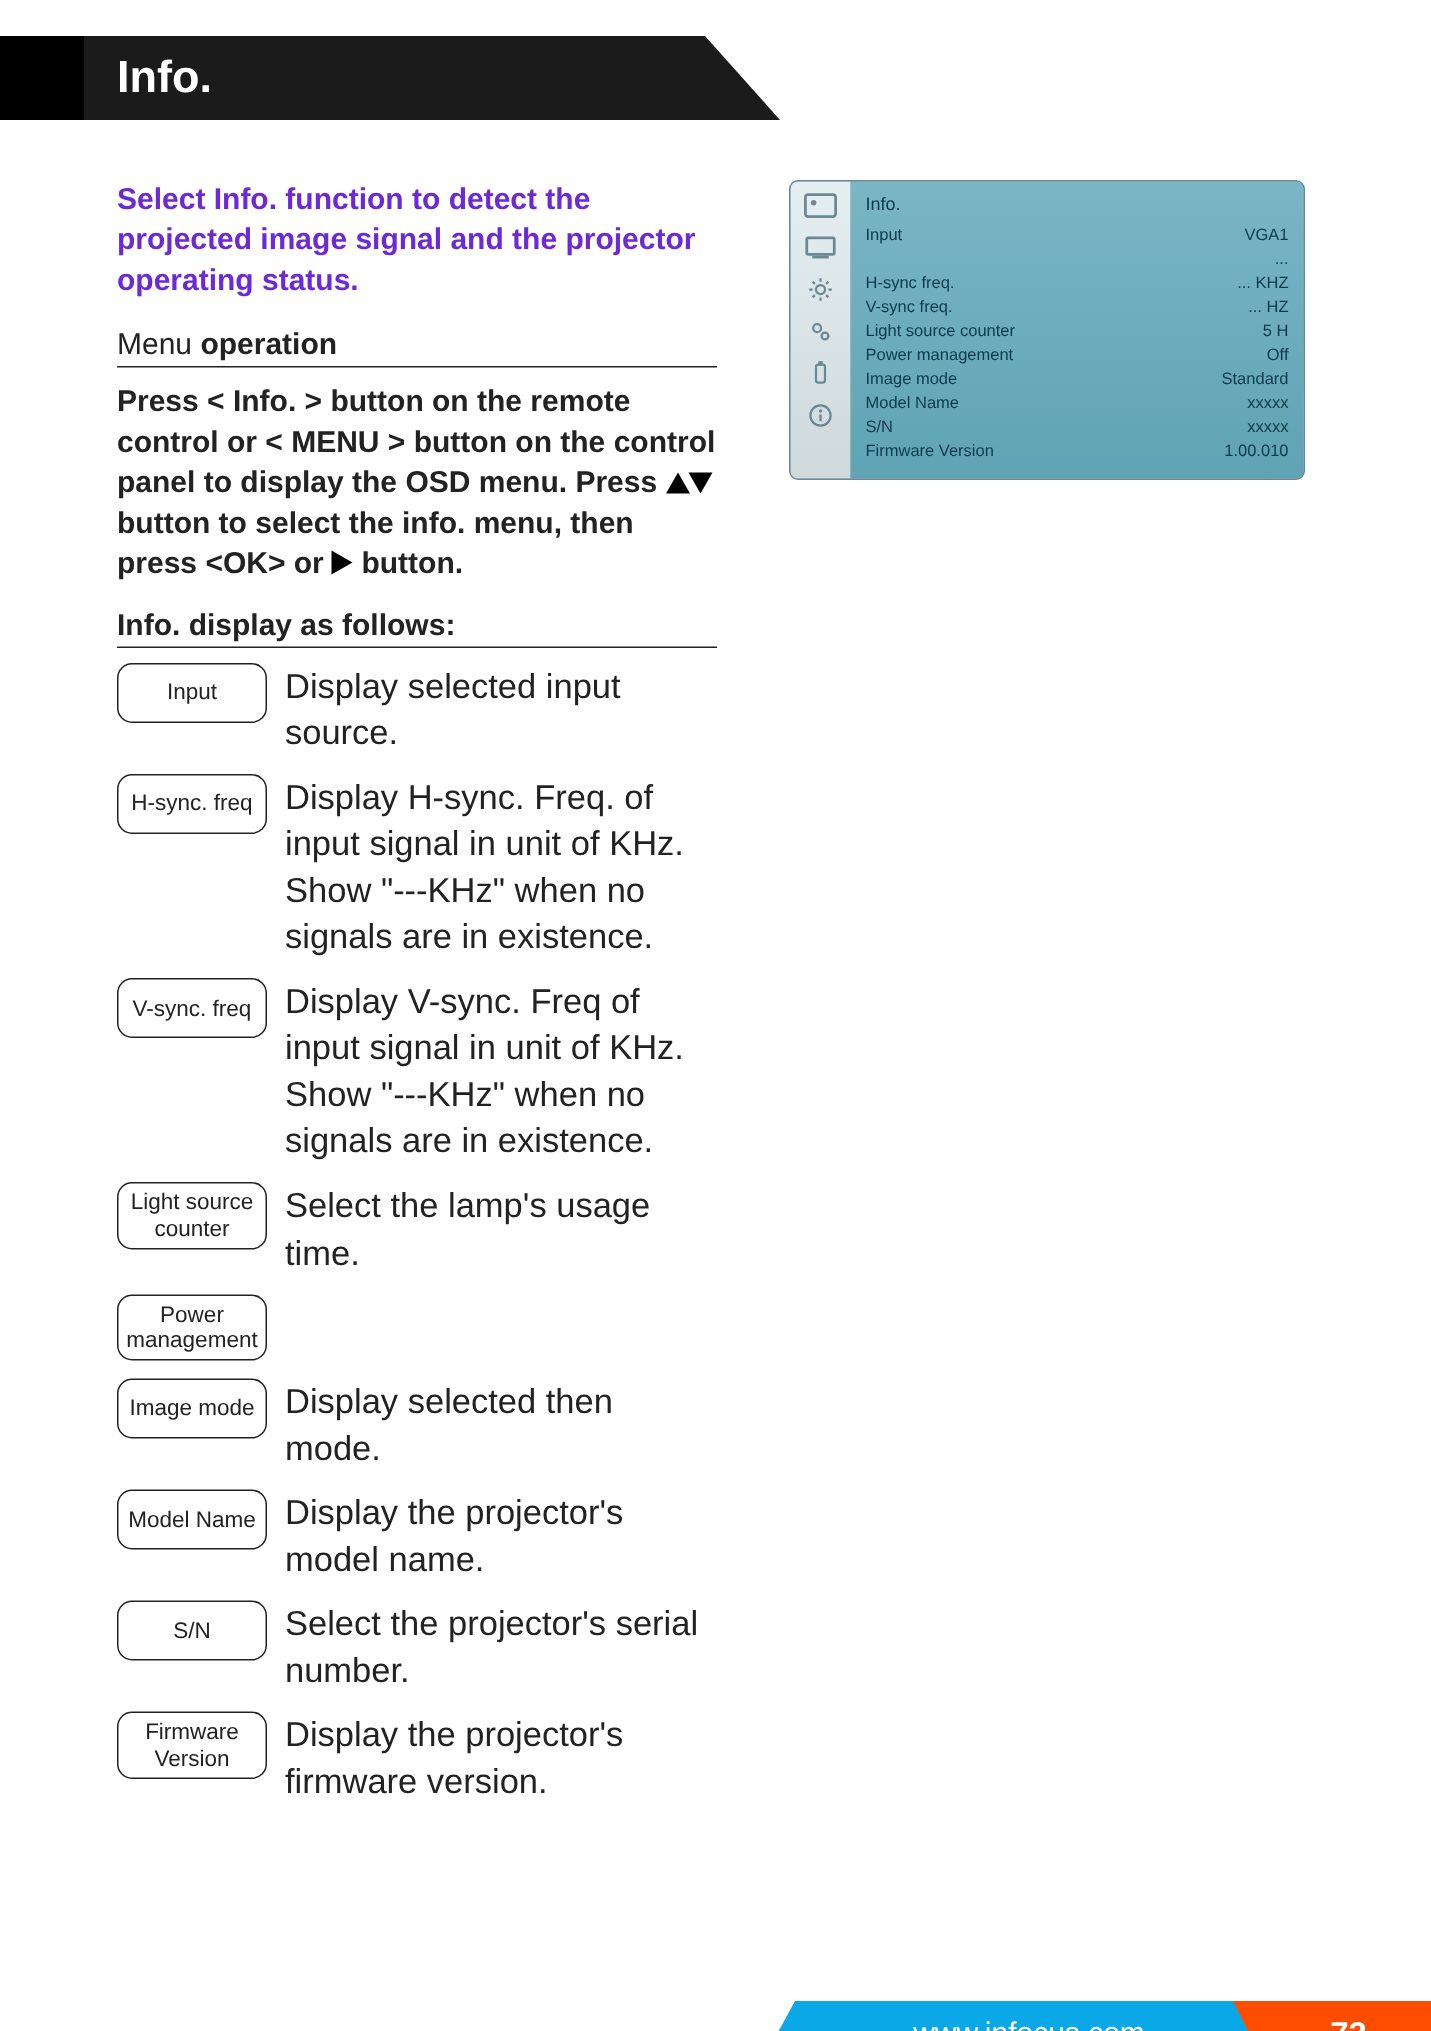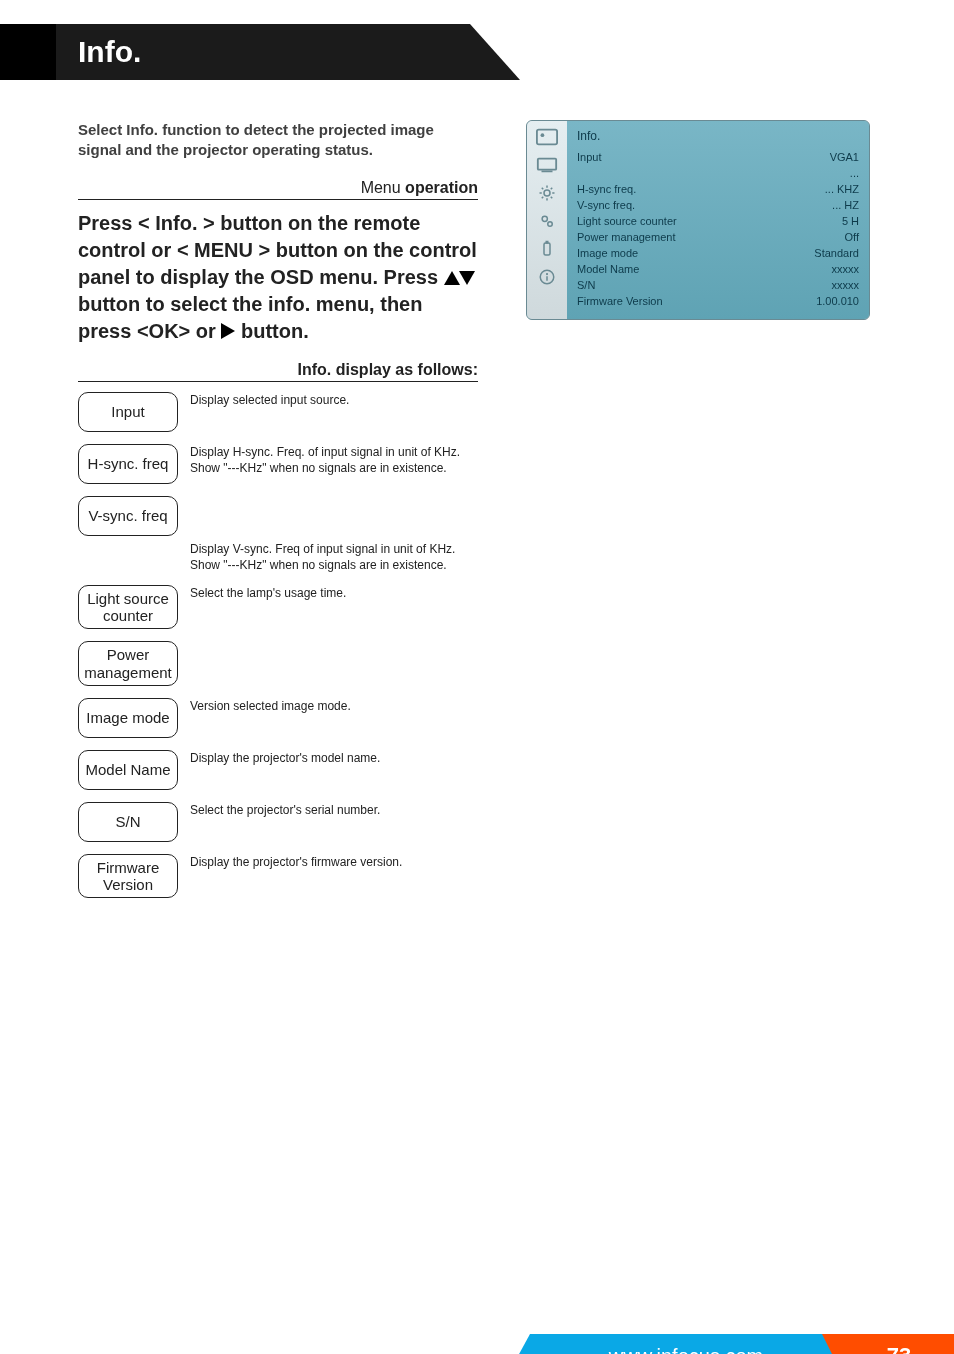--- a/index.html
+++ b/index.html
@@ -7,32 +7,32 @@
   .page { position: relative; width: 954px; height: 1354px; }
   
   .header-bar { position: relative; height: 56px; margin-top: 24px; }
   .header-shape { position: absolute; left: 0; top: 0; width: 520px; height: 56px; background: #1b1b1b; clip-path: polygon(0 0, 470px 0, 520px 100%, 0 100%); }
   .header-stripe { position: absolute; left: 0; top: 0; width: 56px; height: 56px; background: #000; }
   .header-title { position: absolute; left: 78px; top: 0; line-height: 56px; color: #fff; font-size: 30px; font-weight: 600; }
   
   .body { padding: 40px 60px 0 78px; display: flex; gap: 34px; }
   .left-col { width: 400px; }
   .right-col { flex: 1; position: relative; }
-  .intro { font-size: 15px; font-weight: 600; line-height: 1.35; color: #404040; margin-bottom: 18px; }
-  .subhead { font-size: 16px; font-weight: 400; border-bottom: 1px solid #222; padding-bottom: 2px; margin-bottom: 10px; text-align: right; }
+  .intro { font-size: 20px; font-weight: 600; line-height: 1.35; color: #6d28d9; margin-bottom: 18px; }
+  .subhead { font-size: 20px; font-weight: 400; border-bottom: 1px solid #222; padding-bottom: 2px; margin-bottom: 10px; }
   .subhead .b { font-weight: 700; }
   .para { font-size: 20px; line-height: 1.35; margin-bottom: 16px; font-weight: bold; }
   .tri-up, .tri-down, .tri-right { display: inline-block; vertical-align: -1px; }
   .tri-up { width: 0; height: 0; border-left: 8px solid transparent; border-right: 8px solid transparent; border-bottom: 14px solid #000; }
   .tri-down { width: 0; height: 0; border-left: 8px solid transparent; border-right: 8px solid transparent; border-top: 14px solid #000; margin-left: -1px; }
   .tri-right { width: 0; height: 0; border-top: 8px solid transparent; border-bottom: 8px solid transparent; border-left: 14px solid #000; }
   .info-table { margin-top: 8px; }
   .info-row { display: flex; align-items: flex-start; gap: 12px; margin-bottom: 12px; }
   .info-box { width: 100px; min-height: 40px; border: 1.5px solid #222; border-radius: 10px; font-size: 15px; text-align: center; display: flex; align-items: center; justify-content: center; padding: 4px 4px; line-height: 1.15; flex: none; }
-  .info-desc { font-size: 12px; line-height: 1.35; flex: 1; }
+  .info-desc { font-size: 23px; line-height: 1.35; flex: 1; }
   
   .osd { position: absolute; top: 0; right: 24px; width: 344px; border: 1px solid #6a8a93; border-radius: 6px; overflow: hidden; background: #97b9c2; font-size: 11px; }
   .osd-inner { display: flex; }
   .osd-icons { width: 40px; background: linear-gradient(#e5eef1,#cfd9dc); display: flex; flex-direction: column; align-items: center; padding: 6px 0; gap: 8px; }
   .osd-icons .ic { width: 26px; height: 20px; display: flex; align-items: center; justify-content: center; color: #6a8a93; }
   .osd-icons svg { width: 22px; height: 18px; }
   .osd-main { flex: 1; background: linear-gradient(#79b6c6,#5fa3b4); padding: 6px 10px 10px 10px; }
   .osd-title { color: #0d3a4a; font-size: 12px; margin: 2px 0 6px 0; }
   .osd-row { display: flex; justify-content: space-between; color: #0d3a4a; padding: 2px 0; font-size: 11px; }
   .osd-row .v { color: #0d3a4a; }
@@ -75,33 +75,33 @@
             <div class="info-box">Input</div>
             <div class="info-desc" style="white-space: pre-line;">Display selected input source.</div>
           </div>
           <div class="info-row">
             <div class="info-box">H-sync. freq</div>
             <div class="info-desc" style="white-space: pre-line;">Display H-sync. Freq. of input signal in unit of KHz.
 Show "---KHz" when no signals are in existence.</div>
           </div>
           <div class="info-row">
             <div class="info-box">V-sync. freq</div>
-            <div class="info-desc" style="white-space: pre-line; margin-top: 45px;">Display V-sync. Freq of input signal in unit of KHz.
+            <div class="info-desc" style="white-space: pre-line;">Display V-sync. Freq of input signal in unit of KHz.
 Show "---KHz" when no signals are in existence.</div>
           </div>
           <div class="info-row">
             <div class="info-box">Light source counter</div>
             <div class="info-desc" style="white-space: pre-line;">Select the lamp's usage time.</div>
           </div>
           <div class="info-row">
             <div class="info-box">Power management</div>
           </div>
           <div class="info-row">
             <div class="info-box">Image mode</div>
-            <div class="info-desc" style="white-space: pre-line;">Version selected image mode.</div>
+            <div class="info-desc" style="white-space: pre-line;">Display selected then mode.</div>
           </div>
           <div class="info-row">
             <div class="info-box">Model Name</div>
             <div class="info-desc" style="white-space: pre-line;">Display the projector's model name.</div>
           </div>
           <div class="info-row">
             <div class="info-box">S/N</div>
             <div class="info-desc" style="white-space: pre-line;">Select the projector's serial number.</div>
           </div>
           <div class="info-row">

